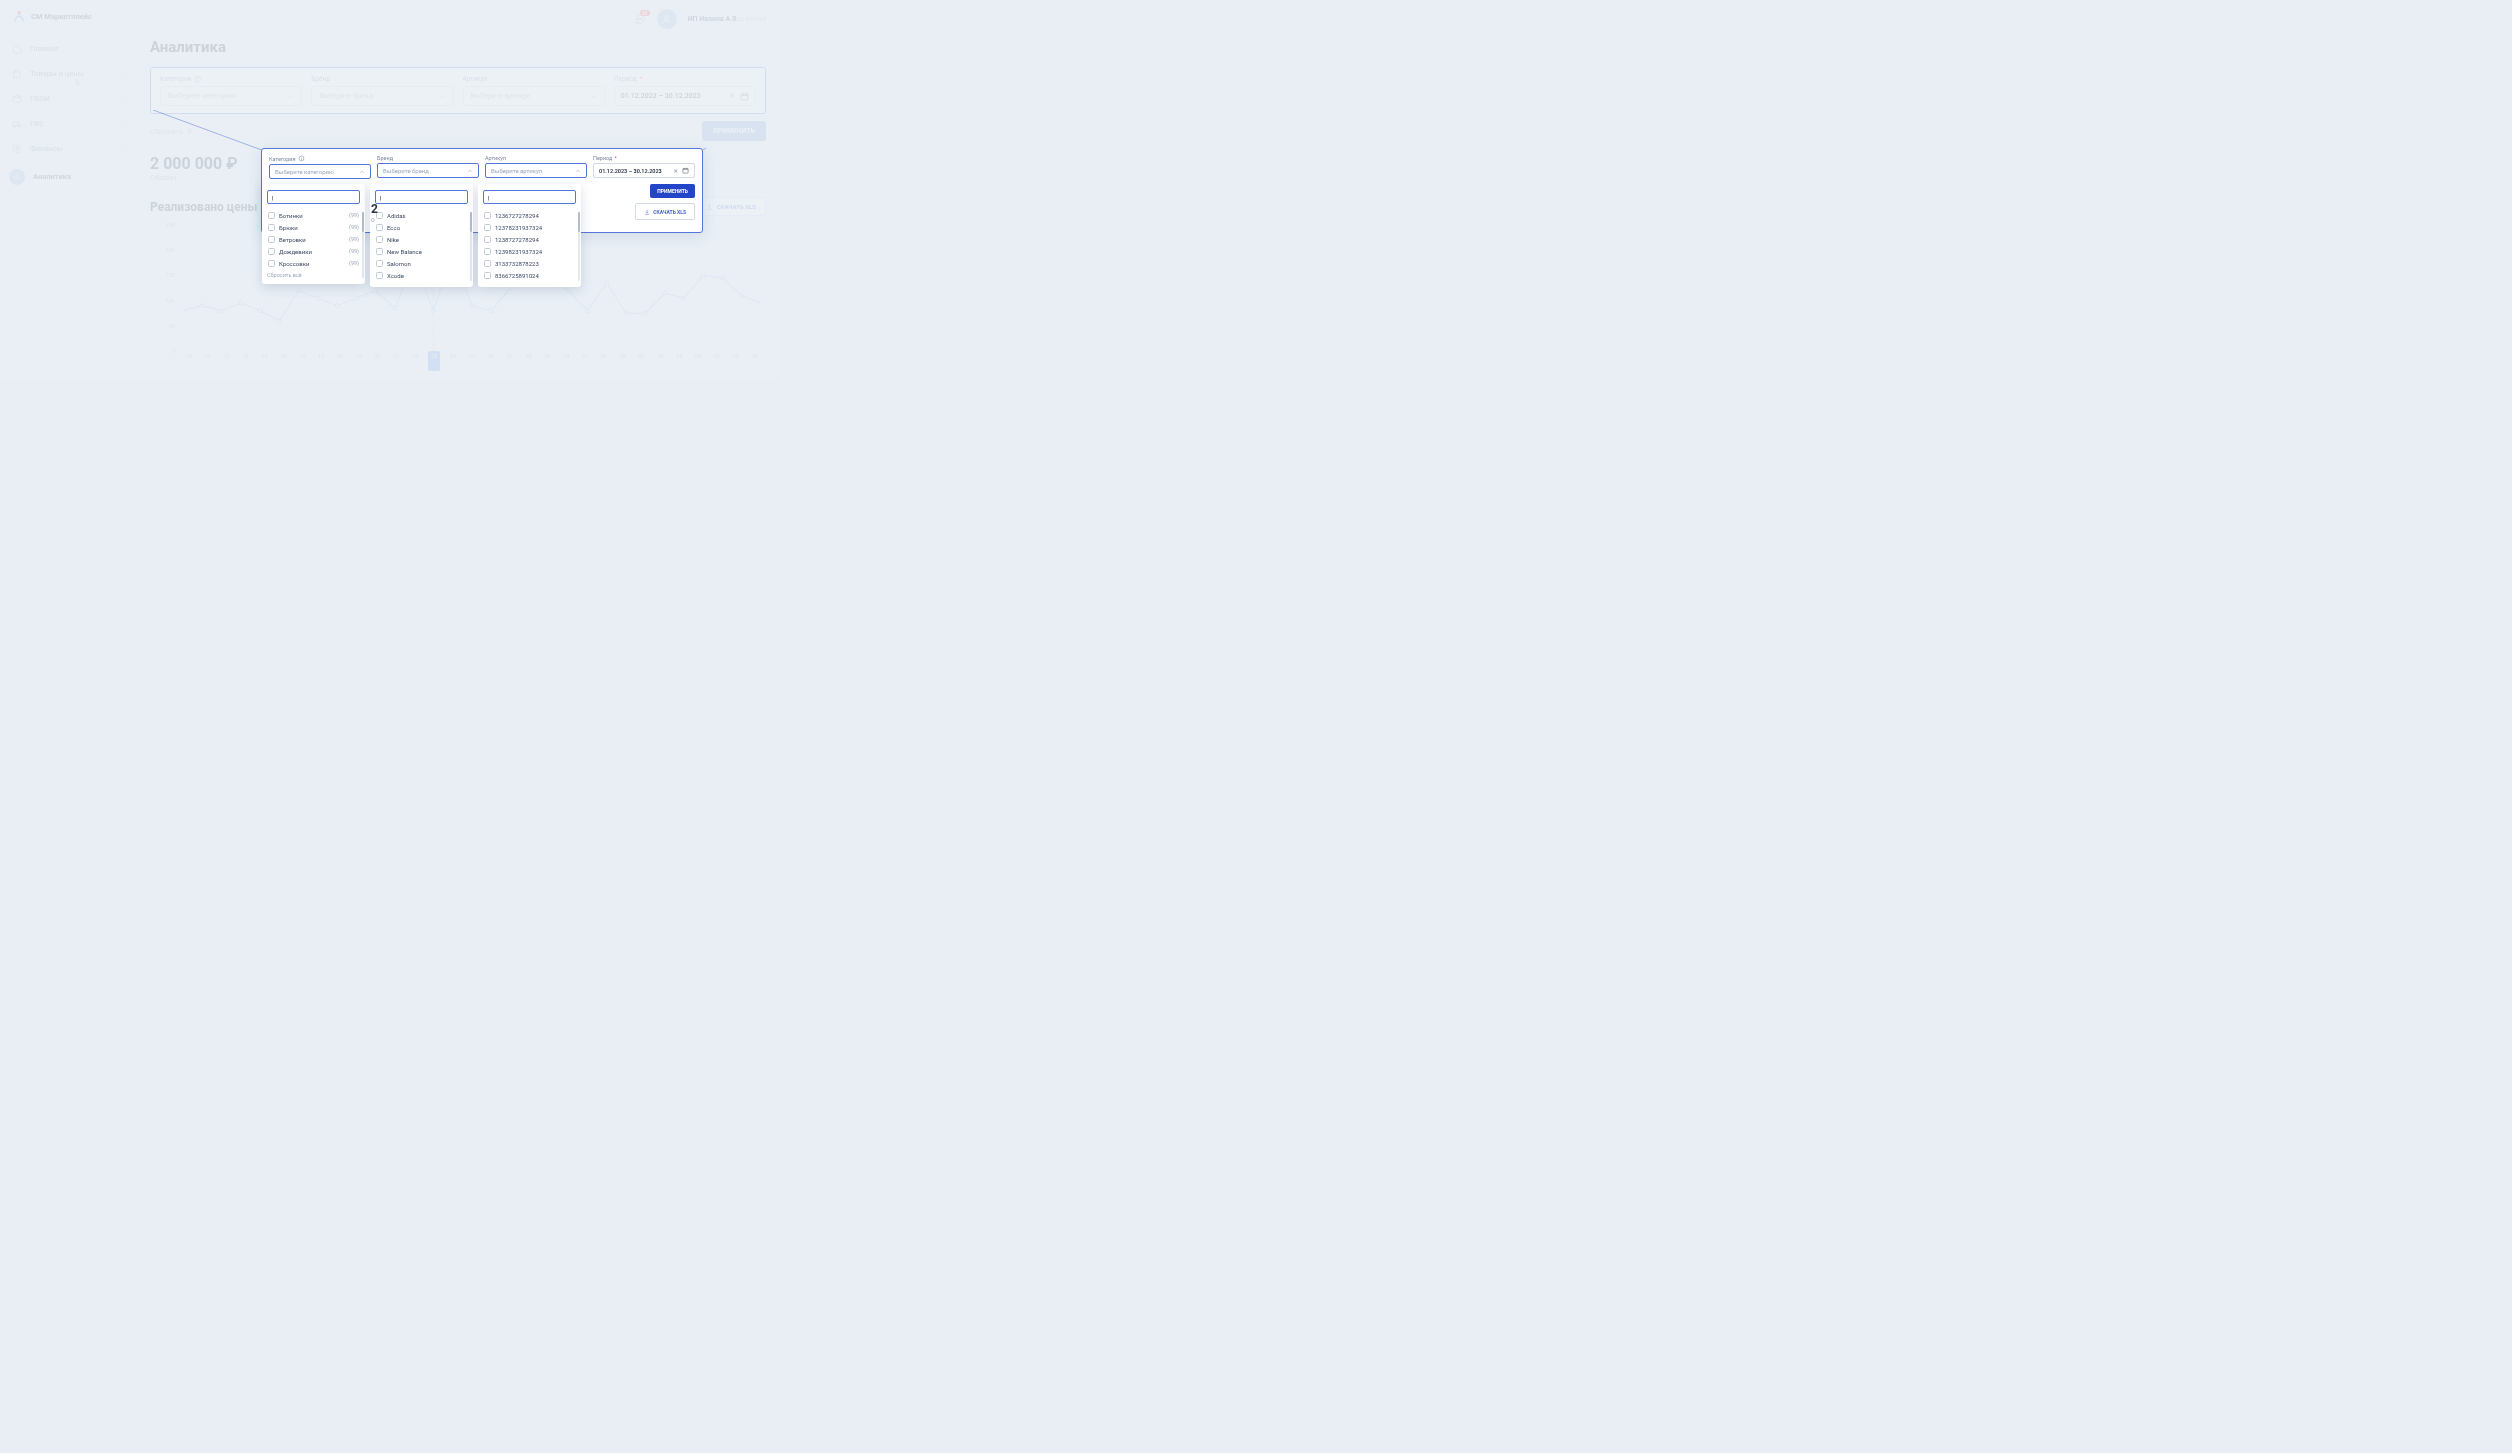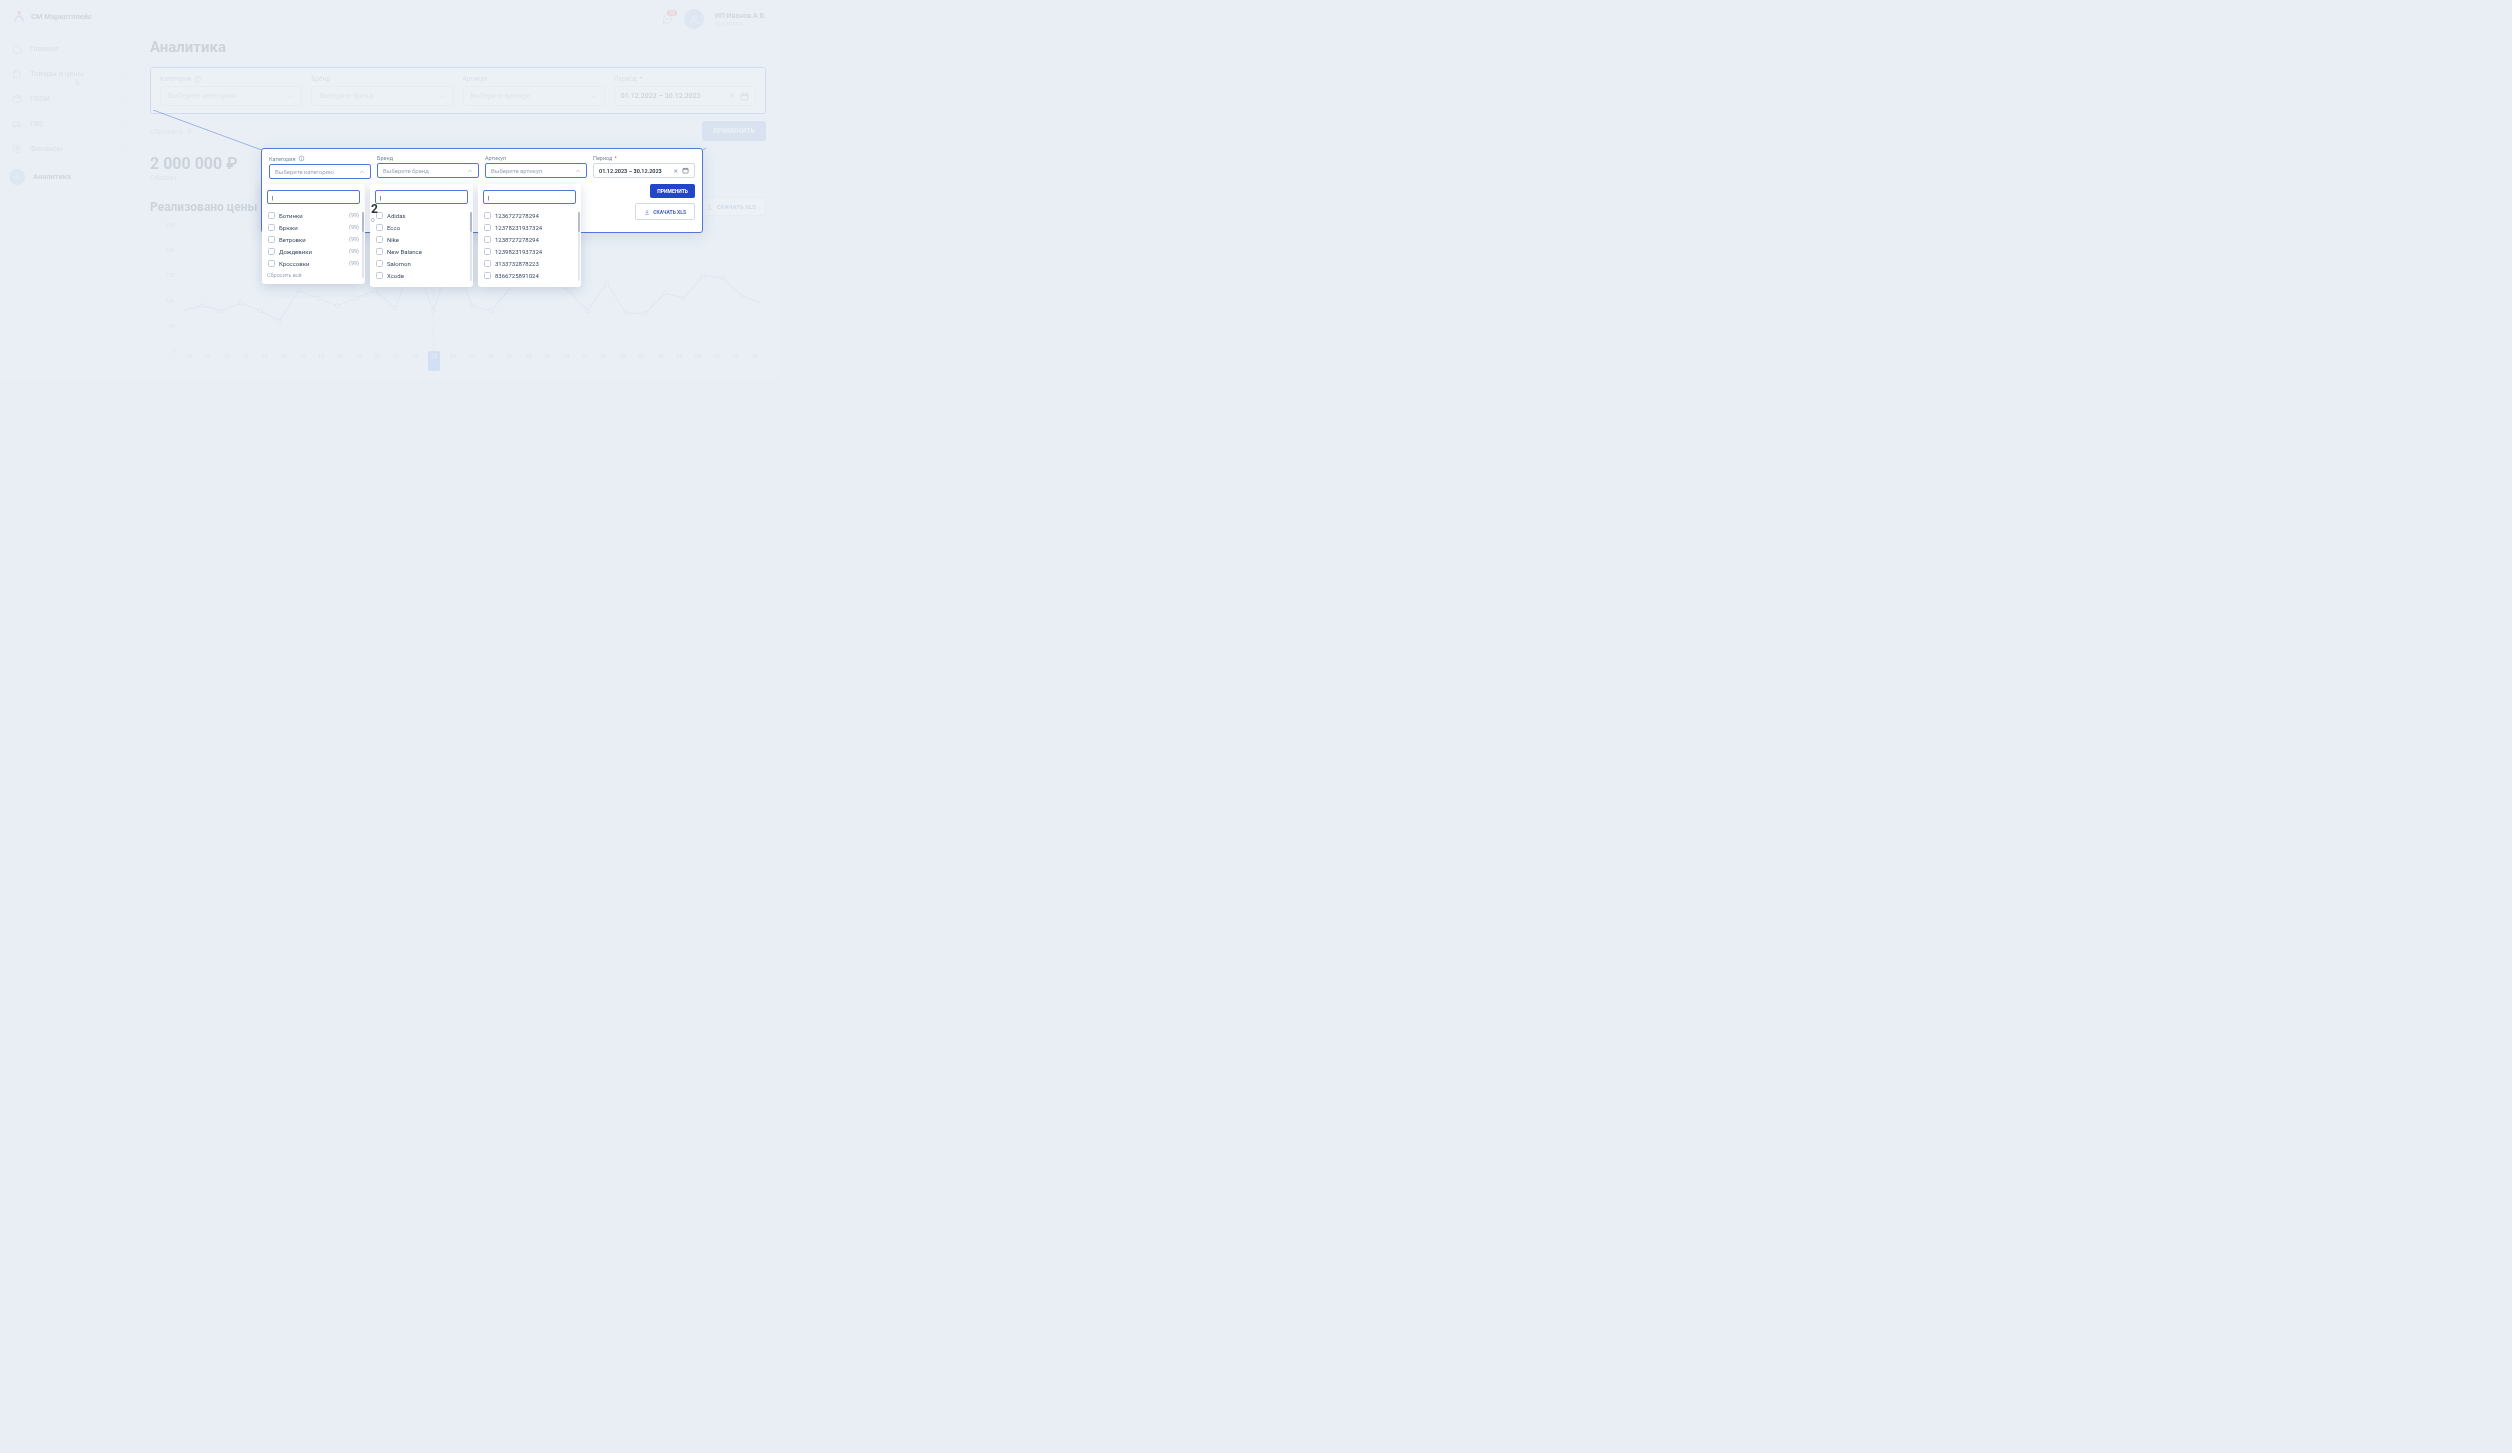--- a/index.html
+++ b/index.html
@@ -15,21 +15,21 @@
 .nav-item .nav-icon{width:10px;height:10px;flex-shrink:0}
 .nav-item .chev{margin-left:auto;width:7px;height:7px;color:#aab4c4}
 .nav-item.active .nav-icon-bg{width:16px;height:16px;border-radius:50%;background:#9fb7e5;display:flex;align-items:center;justify-content:center;margin-left:-3px}
 .nav-item.active{color:#3b4a63;font-weight:600}
 .cursor-pointer{position:absolute;left:73px;top:78px;z-index:2;pointer-events:none}
 .main{flex:1;padding:9px 16px 0 9px;position:relative}
 .topbar{display:flex;justify-content:flex-end;align-items:center;gap:11px;margin-bottom:9px}
 .notif{position:relative;color:#9aa6ba}
 .notif-badge{position:absolute;top:-3px;right:-4px;background:#e64b4b;color:#fff;font-size:4.5px;border-radius:4px;padding:0.5px 2.5px;font-weight:700}
 .avatar{width:20px;height:20px;border-radius:50%;background:#9fb7e5;display:flex;align-items:center;justify-content:center;color:#fff}
-.user-info{display:flex;flex-direction:column}
+.user-info{display:flex;flex-direction:row}
 .user-name{color:#3b4a63;font-weight:600;font-size:7px}
 .user-id{color:#a1adc0;font-size:6px}
 .page-title{font-size:15px;font-weight:700;color:#2a3443;margin-bottom:11px}
 .filter-bar{background:#fff;border:0.5px solid #5476d8;border-radius:3px;padding:7px 9px;display:grid;grid-template-columns:1fr 1fr 1fr 1fr;gap:9px;margin-bottom:7px;position:relative;z-index:10}
 .filter-col{display:flex;flex-direction:column;gap:3px}
 .filter-label{color:#7a889e;font-size:6.5px;display:flex;align-items:center;gap:3px}
 .req{color:#e64b4b}
 .info-ic{width:7px;height:7px;border:0.7px solid #9aa6ba;border-radius:50%;display:inline-flex;align-items:center;justify-content:center;font-size:4.5px;color:#9aa6ba;font-weight:700}
 .select-box{height:20px;border:0.5px solid #d3dae6;border-radius:3px;background:#fff;display:flex;align-items:center;padding:0 7px;color:#9aa6ba;font-size:7px;cursor:pointer}
 .select-box .chev-dn{margin-left:auto;color:#7a889e}

